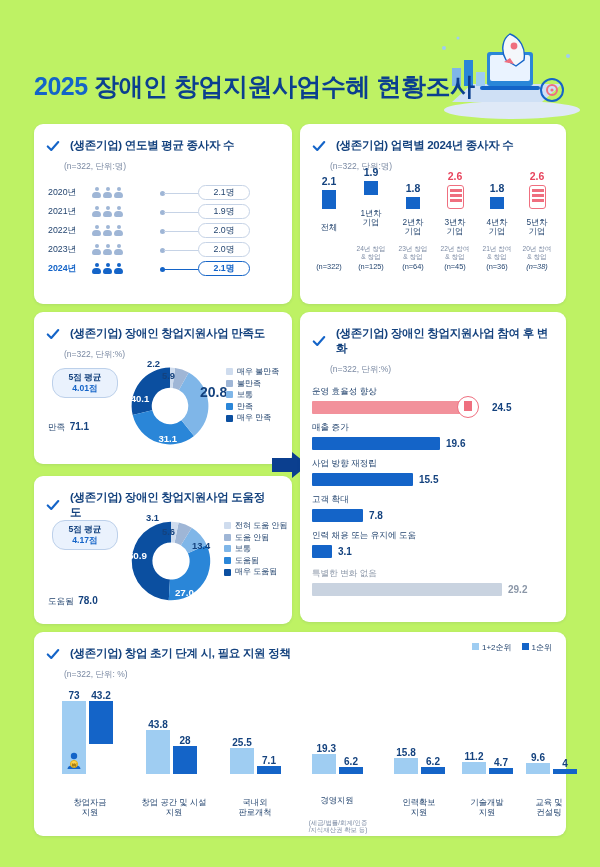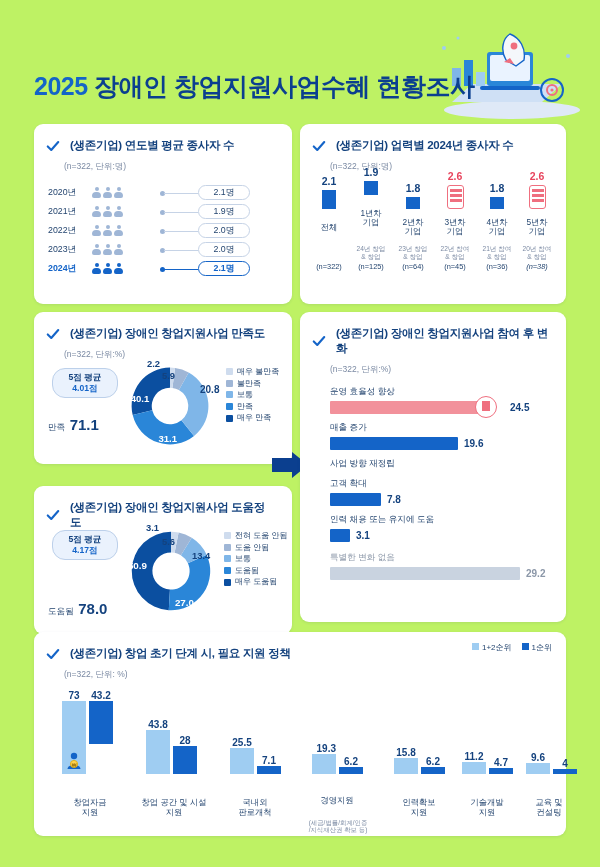--- a/index.html
+++ b/index.html
@@ -94,21 +94,21 @@
   }
   .bld .exp-val { color:#e8455e; }
   .avgbox {
     border:1px solid #bcd0ea; background:#eaf2fd; border-radius:13px;
     font-size:8.6px; color:#14427e; text-align:center; padding:3px 8px; line-height:1.3;
     font-weight:bold;
   }
   .legend { font-size:8px; color:#24456f; line-height:1.45; }
   .legend div { display:flex; align-items:center; gap:4px; }
   .legend span.sw { width:7px; height:7px; display:inline-block; border-radius:1px; }
-  .sumtag { font-size:15px; font-weight:bold; color:#14427e; }
+  .sumtag { font-size:10px; font-weight:bold; color:#14427e; }
 
   
   .hb-item { margin-bottom:8px; }
   .hb-label { font-size:8.6px; color:#24456f; margin-bottom:3px; }
   .hb-row { display:flex; align-items:center; gap:6px; }
   .hb-bar { height:13px; background:#1464c8; border-radius:1px; }
   .hb-bar.pinkb { background:#f2919b; }
   .hb-bar.grayb { background:#c9d3e0; }
   .hb-val { font-size:10px; font-weight:bold; color:#14427e; }
   .hb-val.grayv { color:#8b97a8; }
@@ -322,21 +322,21 @@
 
         <path d="M19.47 -34.95 A40 40 0 0 0 5.27 -39.65 L2.50 -18.83 A19 19 0 0 1 9.25 -16.60 Z" fill="#9fb6d6"></path>
 
         <path d="M5.27 -39.65 A40 40 0 0 0 0 -40 L0 -19 A19 19 0 0 1 2.50 -18.83 Z" fill="#cfdcee"></path>
       </g>
       <text x="9" y="46" font-size="10" font-weight="bold" fill="#ffffff" font-family="Liberation Sans">40.1</text>
       <text x="38" y="88" font-size="10" font-weight="bold" fill="#ffffff" font-family="Liberation Sans">31.1</text>
     </svg>
     <div style="position:absolute; left:113px; top:46px; font-size:9.4px; font-weight:bold; color:#14427e;">2.2</div>
     <div style="position:absolute; left:128px; top:58px; font-size:9.4px; font-weight:bold; color:#14427e;">5.9</div>
-    <div style="position:absolute; left:166px; top:72px; font-size:10px; font-weight:bold; color:#14427e;">20.8</div>
+    <div style="position:absolute; left:166px; top:72px; font-size:14px; font-weight:bold; color:#14427e;">20.8</div>
 
     <div class="legend" style="position:absolute; left:192px; top:54px;">
       <div>
           <span class="sw" style="background:#cfdcee"></span>
           <span>매우 불만족</span>
         </div>
       <div>
           <span class="sw" style="background:#9fb6d6"></span>
           <span>불만족</span>
         </div>
@@ -348,21 +348,21 @@
           <span class="sw" style="background:#2a86d8"></span>
           <span>만족</span>
         </div>
       <div>
           <span class="sw" style="background:#0b4fa0"></span>
           <span>매우 만족</span>
         </div>
     </div>
   </div>
 
-  <div class="card" style="left:34px; top:486px; width:258px; height:148px;">
+  <div class="card" style="left:34px; top:476px; width:258px; height:148px;">
     <div class="chead">
       <svg class="check" viewBox="0 0 16 16">
           <path d="M2 8.5 L6 12.5 L14 3.5" fill="none" stroke="#1464c8" stroke-width="2.4" stroke-linecap="round" stroke-linejoin="round"></path>
         </svg>
       <h3>(생존기업) 장애인 창업지원사업 도움정도</h3>
     </div>
 
     <div class="avgbox" style="position:absolute; left:18px; top:44px; width:66px;">
       <span>5점 평균</span><br>
       <span class="blue">4.17점</span>
@@ -423,40 +423,44 @@
 
   <div class="card" style="left:300px; top:312px; width:266px; height:310px;">
     <div class="chead">
       <svg class="check" viewBox="0 0 16 16">
           <path d="M2 8.5 L6 12.5 L14 3.5" fill="none" stroke="#1464c8" stroke-width="2.4" stroke-linecap="round" stroke-linejoin="round"></path>
         </svg>
       <h3>(생존기업) 장애인 창업지원사업 참여 후 변화</h3>
     </div>
     <div class="unit">(n=322, 단위:%)</div>
 
-    <div style="padding:10px 14px 0 30px;">
+    <div style="padding:10px 14px 0 12px;">
       <div class="hb-item">
         <div class="hb-label">운영 효율성 향상</div>
         <div class="hb-row">
           <div class="hb-bar pinkb" style="width:160px; position:relative;">
             <span style="position:absolute; right:-7px; top:-5px; width:22px; height:22px; border-radius:50%; background:#fff; border:1.6px solid #ef6f7f; display:block;"></span>
             <span style="position:absolute; right:0px; top:0px; width:8px; height:10px; background:#ef6f7f;"></span>
           </div>
           <div class="hb-val" style="margin-left:14px;">24.5</div>
         </div>
       </div>
       <div class="hb-item">
         <div class="hb-label">매출 증가</div>
         <div class="hb-row">
           <div class="hb-bar" style="width:128px;"></div>
           <div class="hb-val">19.6</div>
         </div>
       </div>
       <div class="hb-item">
         <div class="hb-label">사업 방향 재정립</div>
+        <div class="hb-row">
+          <div class="hb-bar" style="width:101px;"></div>
+          <div class="hb-val">15.5</div>
+        </div>
       </div>
       <div class="hb-item">
         <div class="hb-label">고객 확대</div>
         <div class="hb-row">
           <div class="hb-bar" style="width:51px;"></div>
           <div class="hb-val">7.8</div>
         </div>
       </div>
       <div class="hb-item">
         <div class="hb-label">인력 채용 또는 유지에 도움</div>

